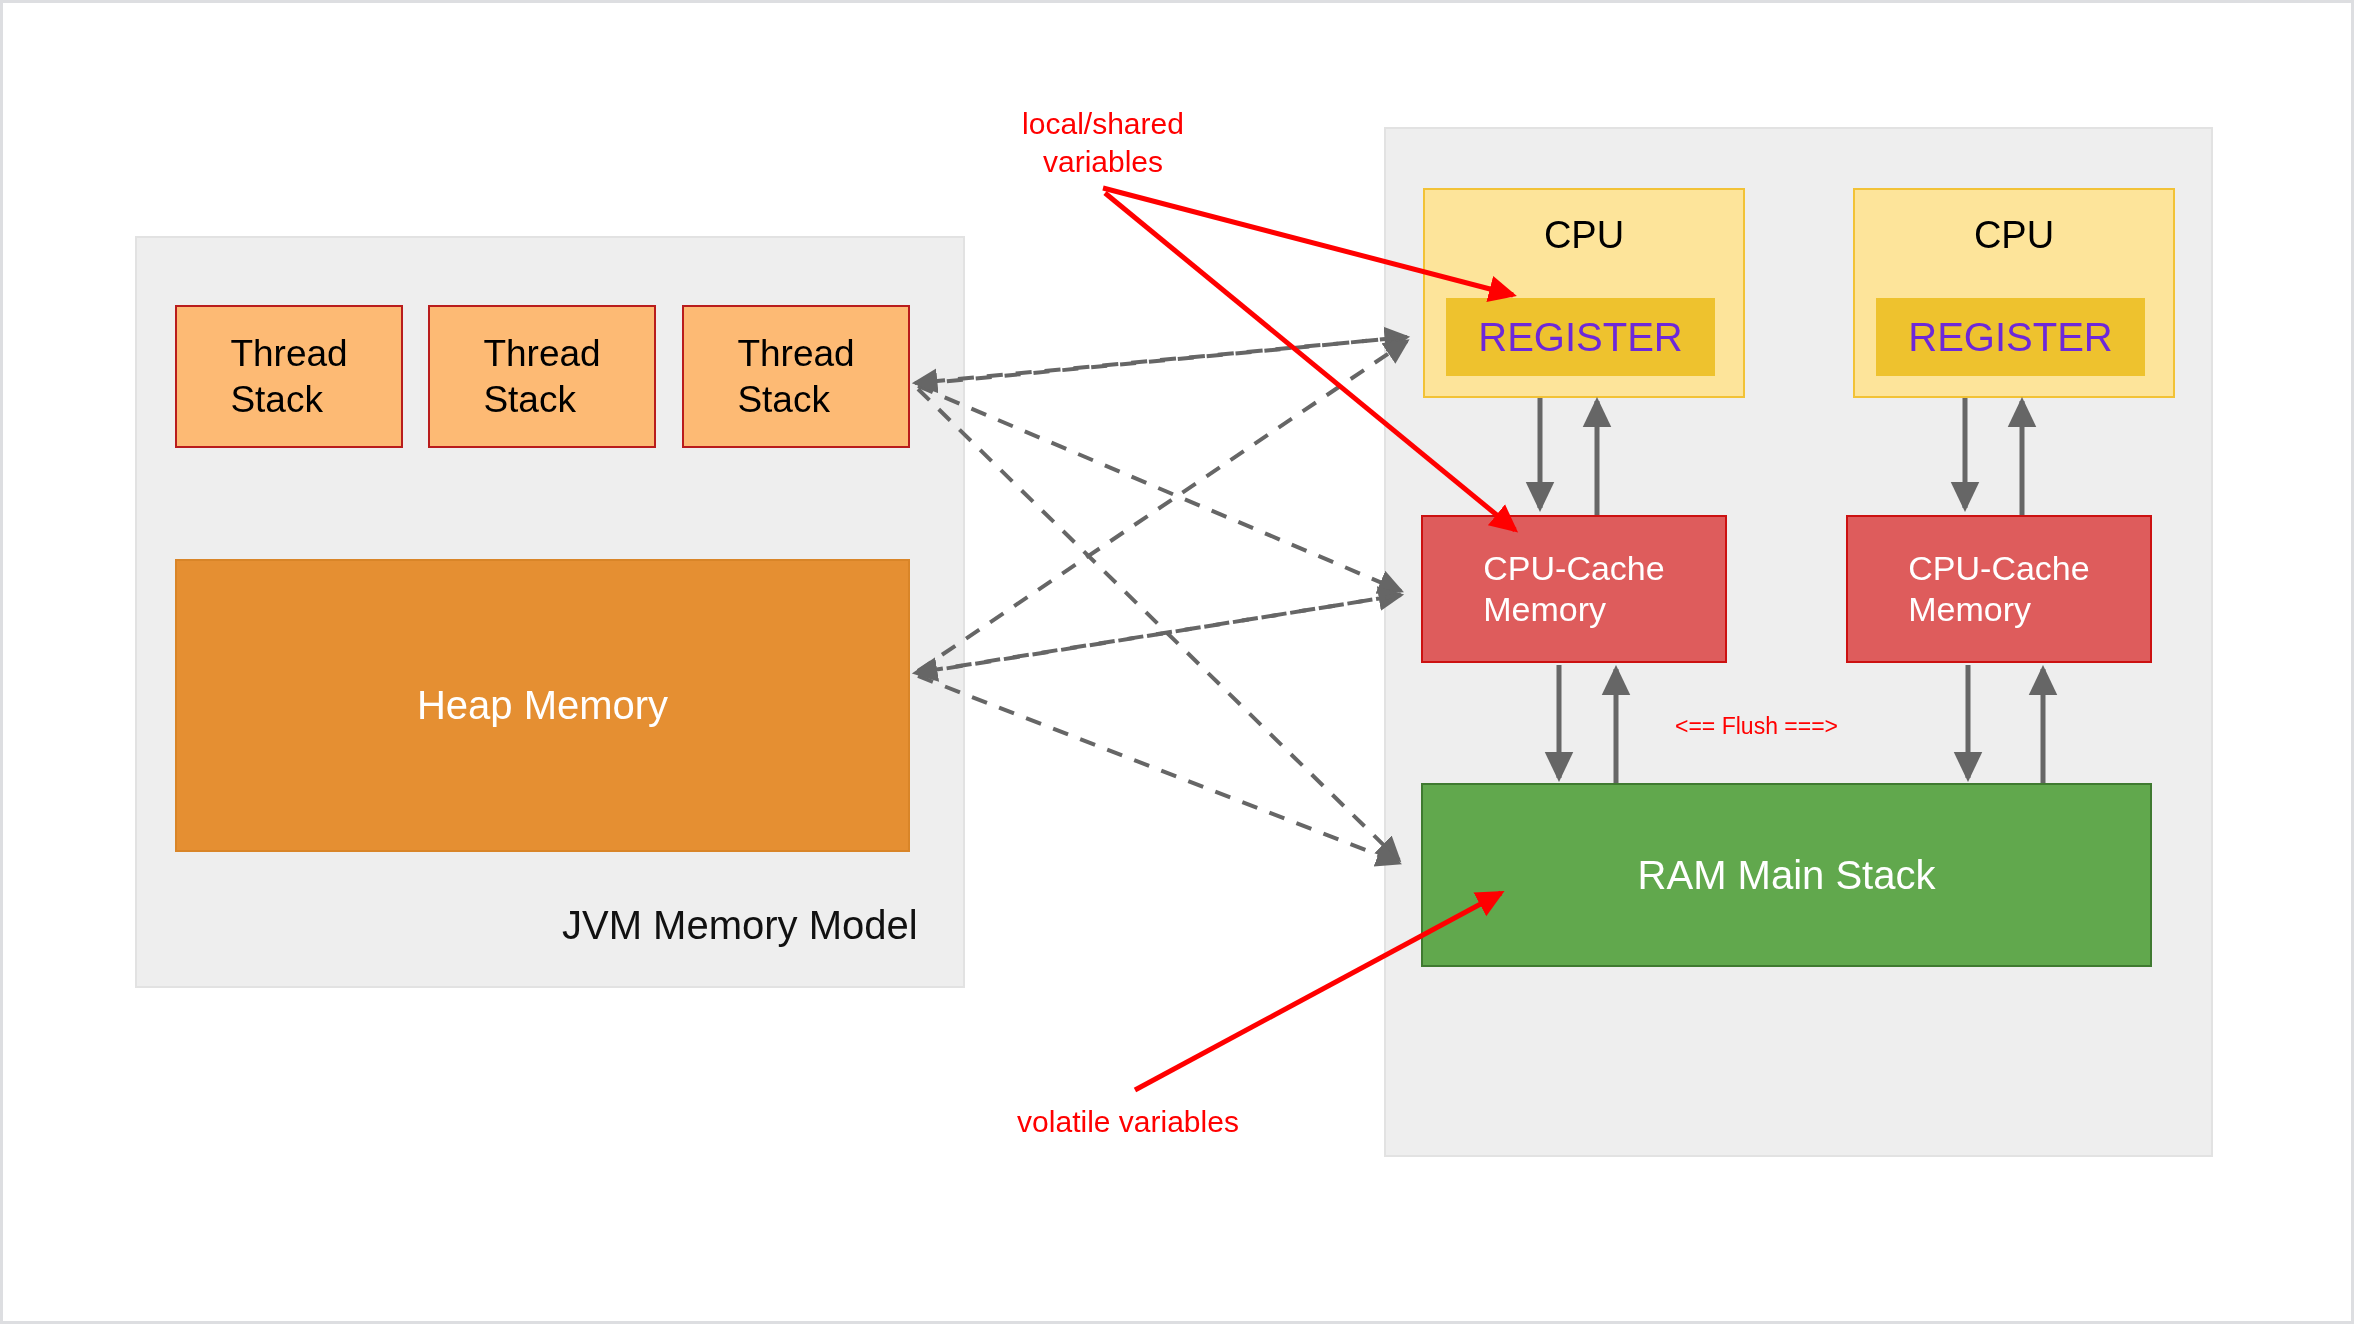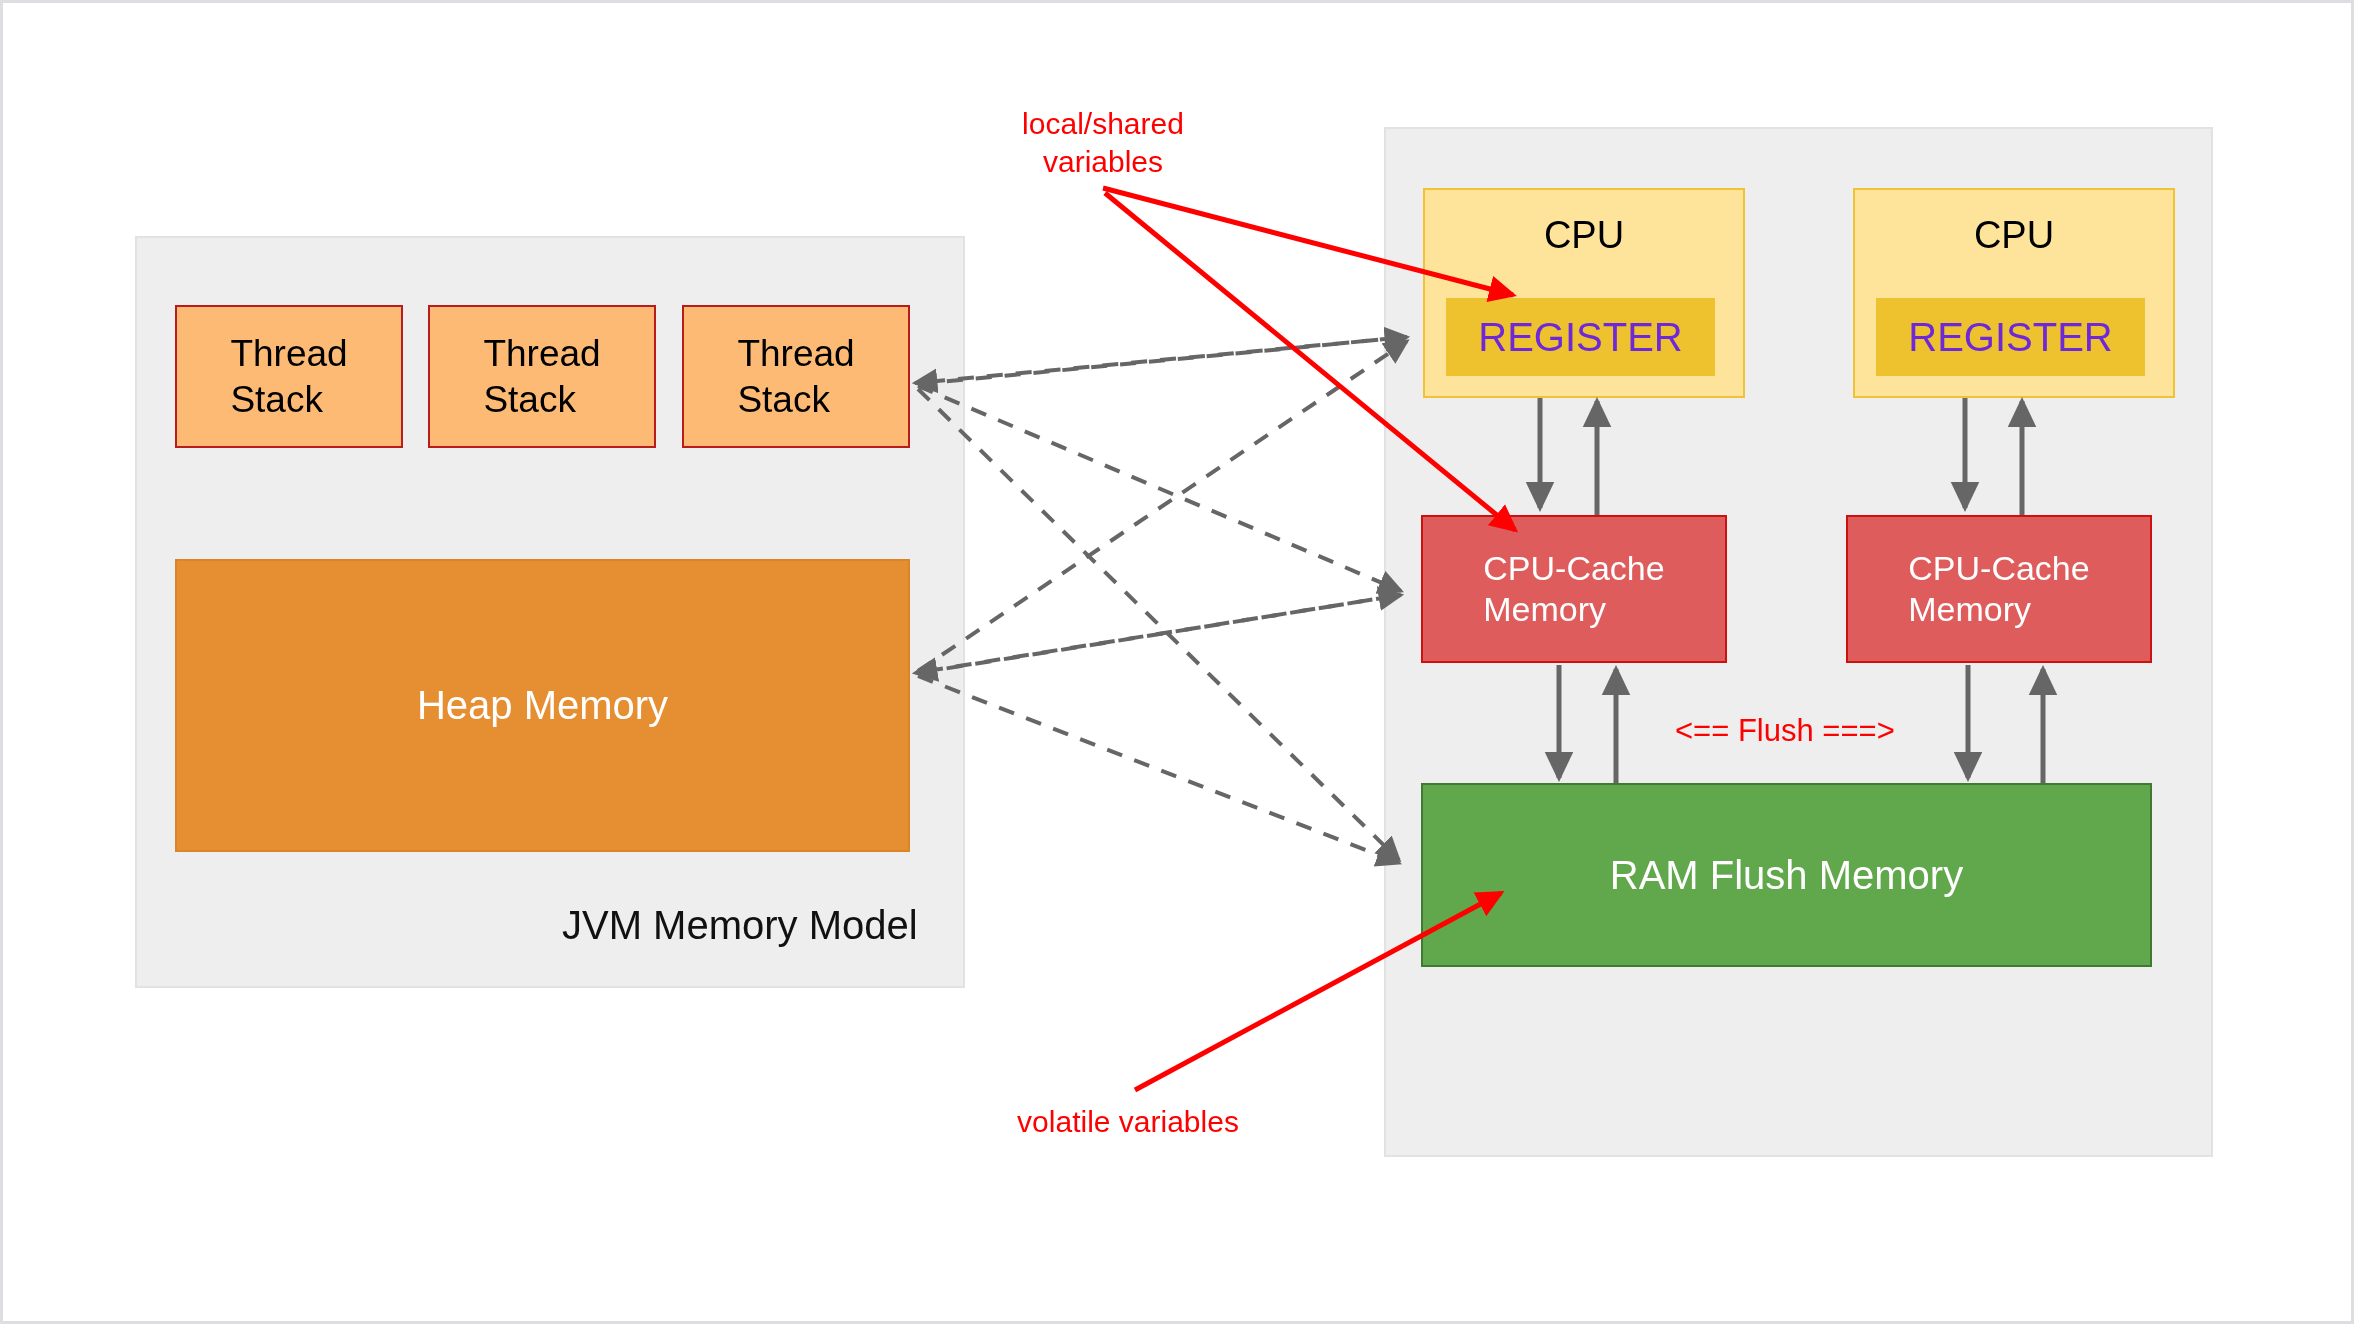--- a/index.html
+++ b/index.html
@@ -91,21 +91,21 @@
     color: #ff0000;
     font-size: 30px;
     text-align: center;
     white-space: pre-line;
     line-height: 1.25;
     z-index: 8;
   }
   .flush-label {
     position: absolute;
     color: #ff0000;
-    font-size: 31px;
+    font-size: 23px;
     white-space: nowrap;
     z-index: 8;
   }
 </style>
 </head>
 <body>
 
 <div id="canvas">
 
   <div class="panel" style="left:132px; top:233px; width:830px; height:752px;"></div>
@@ -125,21 +125,21 @@
   <div class="node cpu-box" style="left:1420px; top:185px; width:322px; height:210px;">CPU</div>
   <div class="node register" style="left:1443px; top:295px; width:269px; height:78px;">REGISTER</div>
 
   <div class="node cpu-box" style="left:1850px; top:185px; width:322px; height:210px;">CPU</div>
   <div class="node register" style="left:1873px; top:295px; width:269px; height:78px;">REGISTER</div>
 
   <div class="node cache" style="left:1418px; top:512px; width:306px; height:148px;">CPU-Cache<br>Memory</div>
 
   <div class="node cache" style="left:1843px; top:512px; width:306px; height:148px;">CPU-Cache<br>Memory</div>
 
-  <div class="node ram" style="left:1418px; top:780px; width:731px; height:184px;">RAM Flush Memory</div>
+  <div class="node ram" style="left:1418px; top:780px; width:731px; height:184px;">RAM Main Stack</div>
 
   <div class="flush-label" style="left:1672px; top:710px;">&lt;== Flush ===&gt;</div>
 
 
   <div class="red-label" style="left:1010px; top:102px; width:180px;">local/shared<br>variables</div>
 
   <div class="red-label" style="left:1000px; top:1100px; width:250px;">volatile variables</div>
 
   <svg class="overlay" viewBox="0 0 2354 1324">
     <defs>

